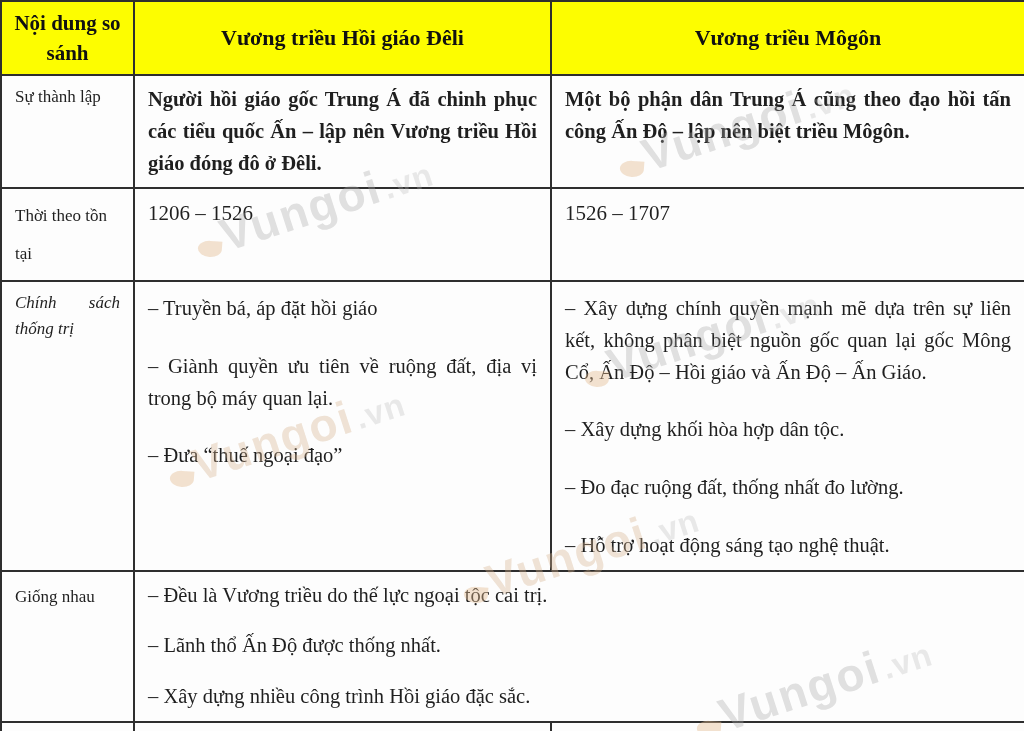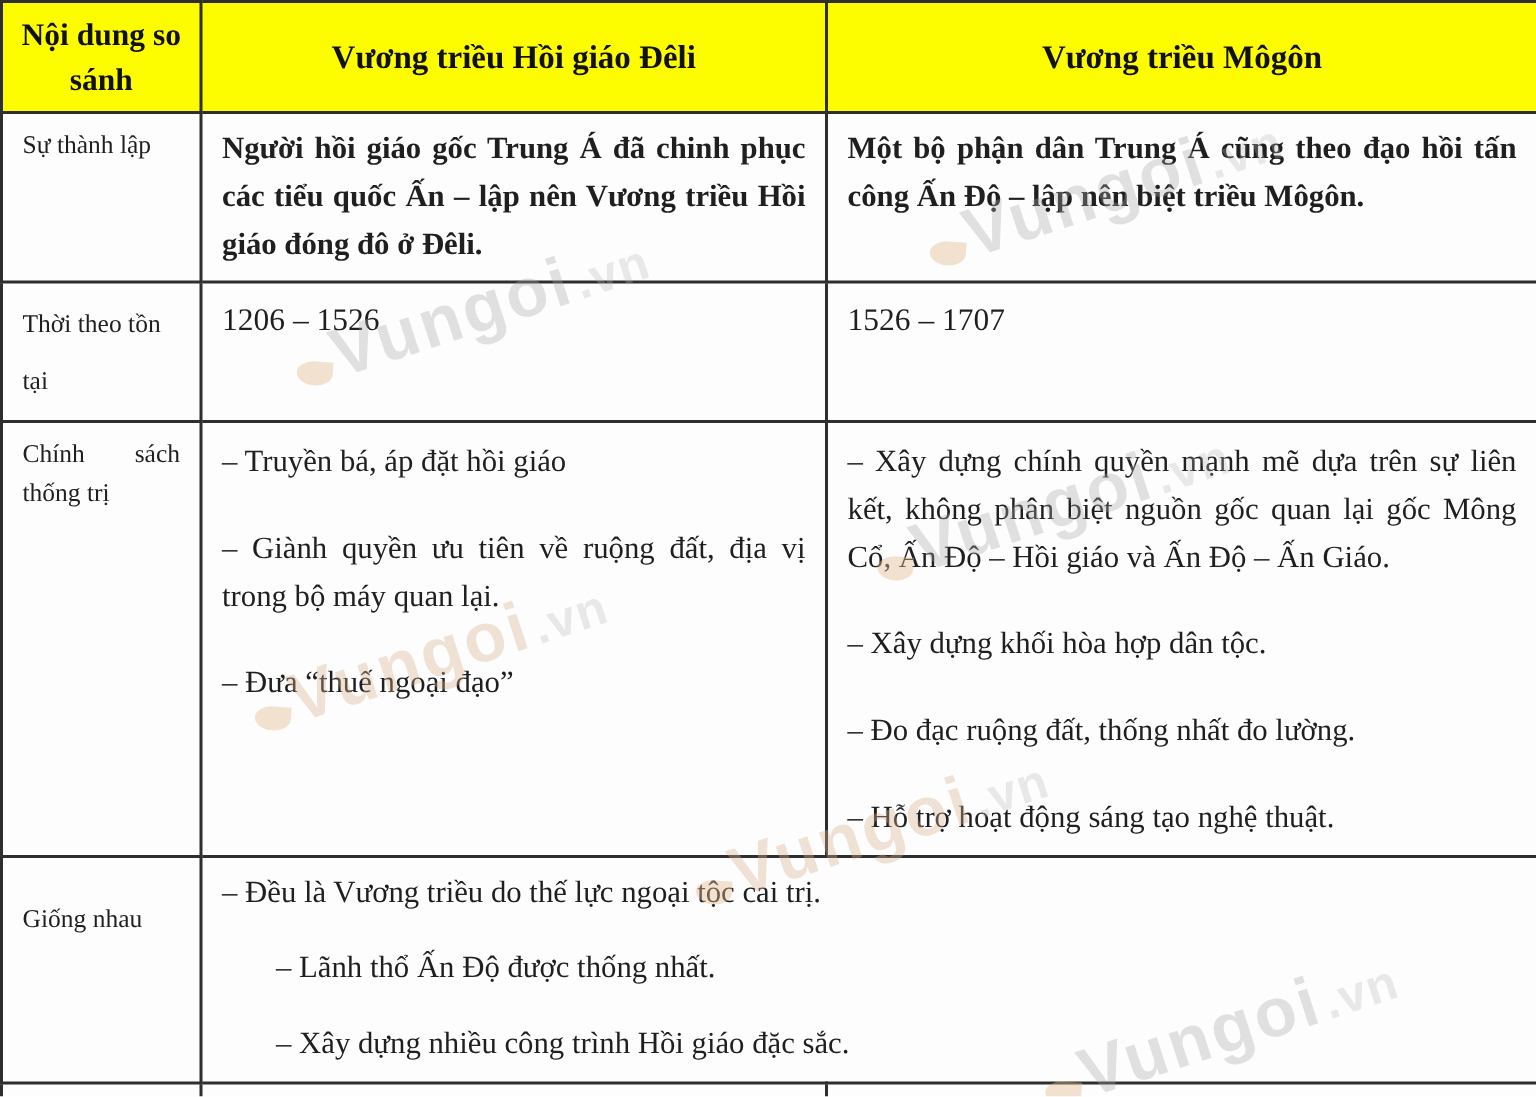--- a/index.html
+++ b/index.html
@@ -44,37 +44,37 @@
 
   
   .rowlabel {
     font-size: 17px;
     padding-left: 11px;
     padding-right: 8px;
     line-height: 1.5;
   }
   .v-middle { vertical-align: middle; }
   .v-top    { vertical-align: top; }
-  .label-justify { text-align: justify; }
+  .label-justify { text-align: justify; font-style: italic; }
   .label-spread  { line-height: 2.2; padding-top: 12px; }
 
   
   .cell p {
     margin: 0;
     font-size: 20.5px;
     line-height: 1.55;
     text-align: justify;
   }
   .cell p + p { margin-top: 26px; }
   .cell-center {
     text-align: center;
     vertical-align: middle;
   }
   .cell-center p { text-align: left; font-size: 21px; }
-  .sim-cell p + p { margin-top: 19px; margin-left: 36px; }
+  .sim-cell p + p { margin-top: 19px; }
   .diff-cell { padding-top: 12px; }
   .founding-cell { padding-top: 10px; font-weight: bold; }
   .tax-quote { }
 
   
   .wm {
     position: absolute;
     z-index: 2;
     transform: rotate(-18deg);
     transform-origin: left center;
@@ -152,21 +152,21 @@
       </td>
       <td class="cell" style="padding-top:11px">
         <p>– Xây dựng chính quyền mạnh mẽ dựa trên sự liên kết, không phân biệt nguồn gốc quan lại gốc Mông Cổ, Ấn Độ – Hồi giáo và Ấn Độ – Ấn Giáo.</p>
         <p>– Xây dựng khối hòa hợp dân tộc.</p>
         <p>– Đo đạc ruộng đất, thống nhất đo lường.</p>
         <p>– Hỗ trợ hoạt động sáng tạo nghệ thuật.</p>
       </td>
     </tr>
 
     <tr style="height:138px">
-      <td class="rowlabel v-top" style="padding-top:28px">Giống nhau</td>
+      <td class="rowlabel v-top" style="padding-top:12px">Giống nhau</td>
       <td class="cell sim-cell" colspan="2" style="">
         <p>– Đều là Vương triều do thế lực ngoại tộc cai trị.</p>
         <p>– Lãnh thổ Ấn Độ được thống nhất.</p>
         <p>– Xây dựng nhiều công trình Hồi giáo đặc sắc.</p>
       </td>
     </tr>
 
     <tr style="height:88px">
       <td class="rowlabel v-top" style="padding-top:12px">Khác nhau</td>
       <td class="cell diff-cell">

